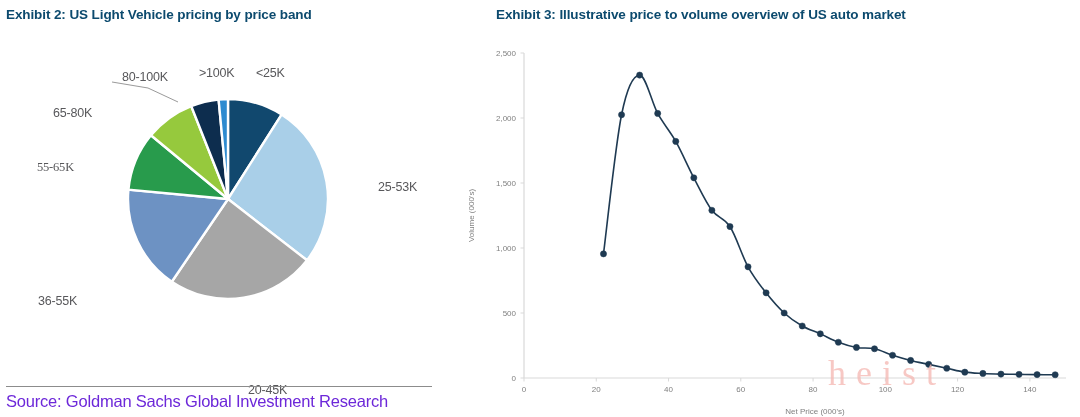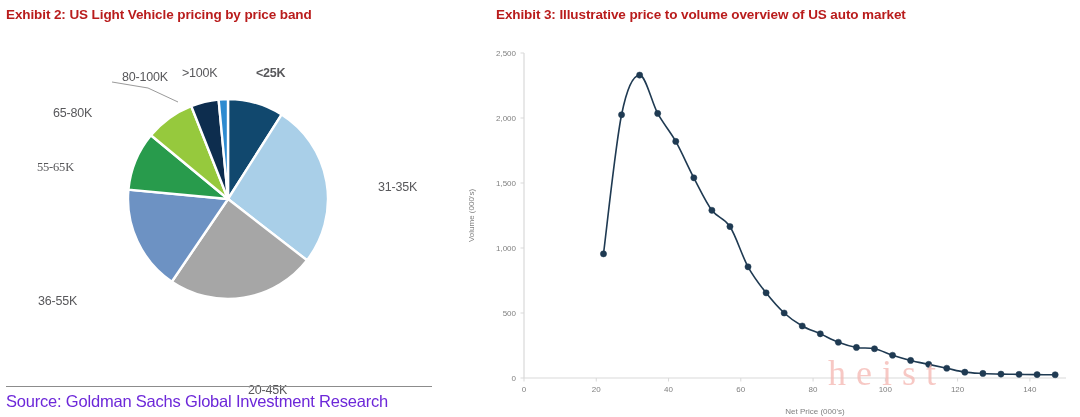--- a/index.html
+++ b/index.html
@@ -10,21 +10,21 @@
     overflow:hidden;
     position:relative;
   }
   .stage{position:relative;width:1080px;height:417px;}
 
   
   .exh-title{
     position:absolute;
     font-weight:bold;
     font-size:13.5px;
-    color:#b91c1c;
+    color:#0c4a6e;
     letter-spacing:-0.1px;
     white-space:nowrap;
   }
   #title-left{left:6px;top:7px;}
   #title-right{left:452px;top:7px;padding-left:44px;}
 
   
   #pie-panel{position:absolute;left:0;top:26px;width:446px;height:360px;}
   #pie-svg{position:absolute;left:0;top:0;}
 
@@ -86,28 +86,28 @@
           <path d="M 228 173 L 128.44 163.59 A 100 100 0 0 1 150.95 109.26 Z" fill="#289b4c" stroke="#ffffff" stroke-width="2.4"></path>
           <path d="M 228 173 L 150.95 109.26 A 100 100 0 0 1 191.19 80.02 Z" fill="#96c93d" stroke="#ffffff" stroke-width="2.4"></path>
           <path d="M 228 173 L 191.19 80.02 A 100 100 0 0 1 218.59 73.44 Z" fill="#0d2d4e" stroke="#ffffff" stroke-width="2.4"></path>
           <path d="M 228 173 L 218.59 73.44 A 100 100 0 0 1 228.00 73.00 Z" fill="#2e8bd0" stroke="#ffffff" stroke-width="2.4"></path>
         </g>
       <g id="pie-leaders">
         <path d="M 112 56 L 148 62 L 178 76" fill="none" stroke="#9a9a9a" stroke-width="1"></path>
       </g>
     </svg>
     <div id="pie-labels">
-        <div class="pie-label" style="left: 256px; top: 40px; font-weight: bold;">&lt;25K</div>
-        <div class="pie-label" style="left: 378px; top: 154px;">31-35K</div>
+        <div class="pie-label" style="left: 256px; top: 40px;">&lt;25K</div>
+        <div class="pie-label" style="left: 378px; top: 154px;">25-53K</div>
         <div class="pie-label" style="left: 248px; top: 357px;">20-45K</div>
         <div class="pie-label" style="left: 38px; top: 268px;">36-55K</div>
         <div class="pie-label" style="left: 37px; top: 134px; font-family: Liberation Serif, serif;">55-65K</div>
         <div class="pie-label" style="left: 53px; top: 80px;">65-80K</div>
         <div class="pie-label" style="left: 122px; top: 44px;">80-100K</div>
-        <div class="pie-label" style="left: 182px; top: 40px;">&gt;100K</div>
+        <div class="pie-label" style="left: 199px; top: 40px;">&gt;100K</div>
       </div>
   </div>
 
   <div id="source-rule"></div>
   <div id="source-text">Source: Goldman Sachs Global Investment Research</div>
 
   <div class="exh-title" id="title-right">Exhibit 3: Illustrative price to volume overview of US auto market</div>
 
   <div id="line-panel">
     <svg id="line-svg" width="628" height="391" viewBox="0 0 628 391">

